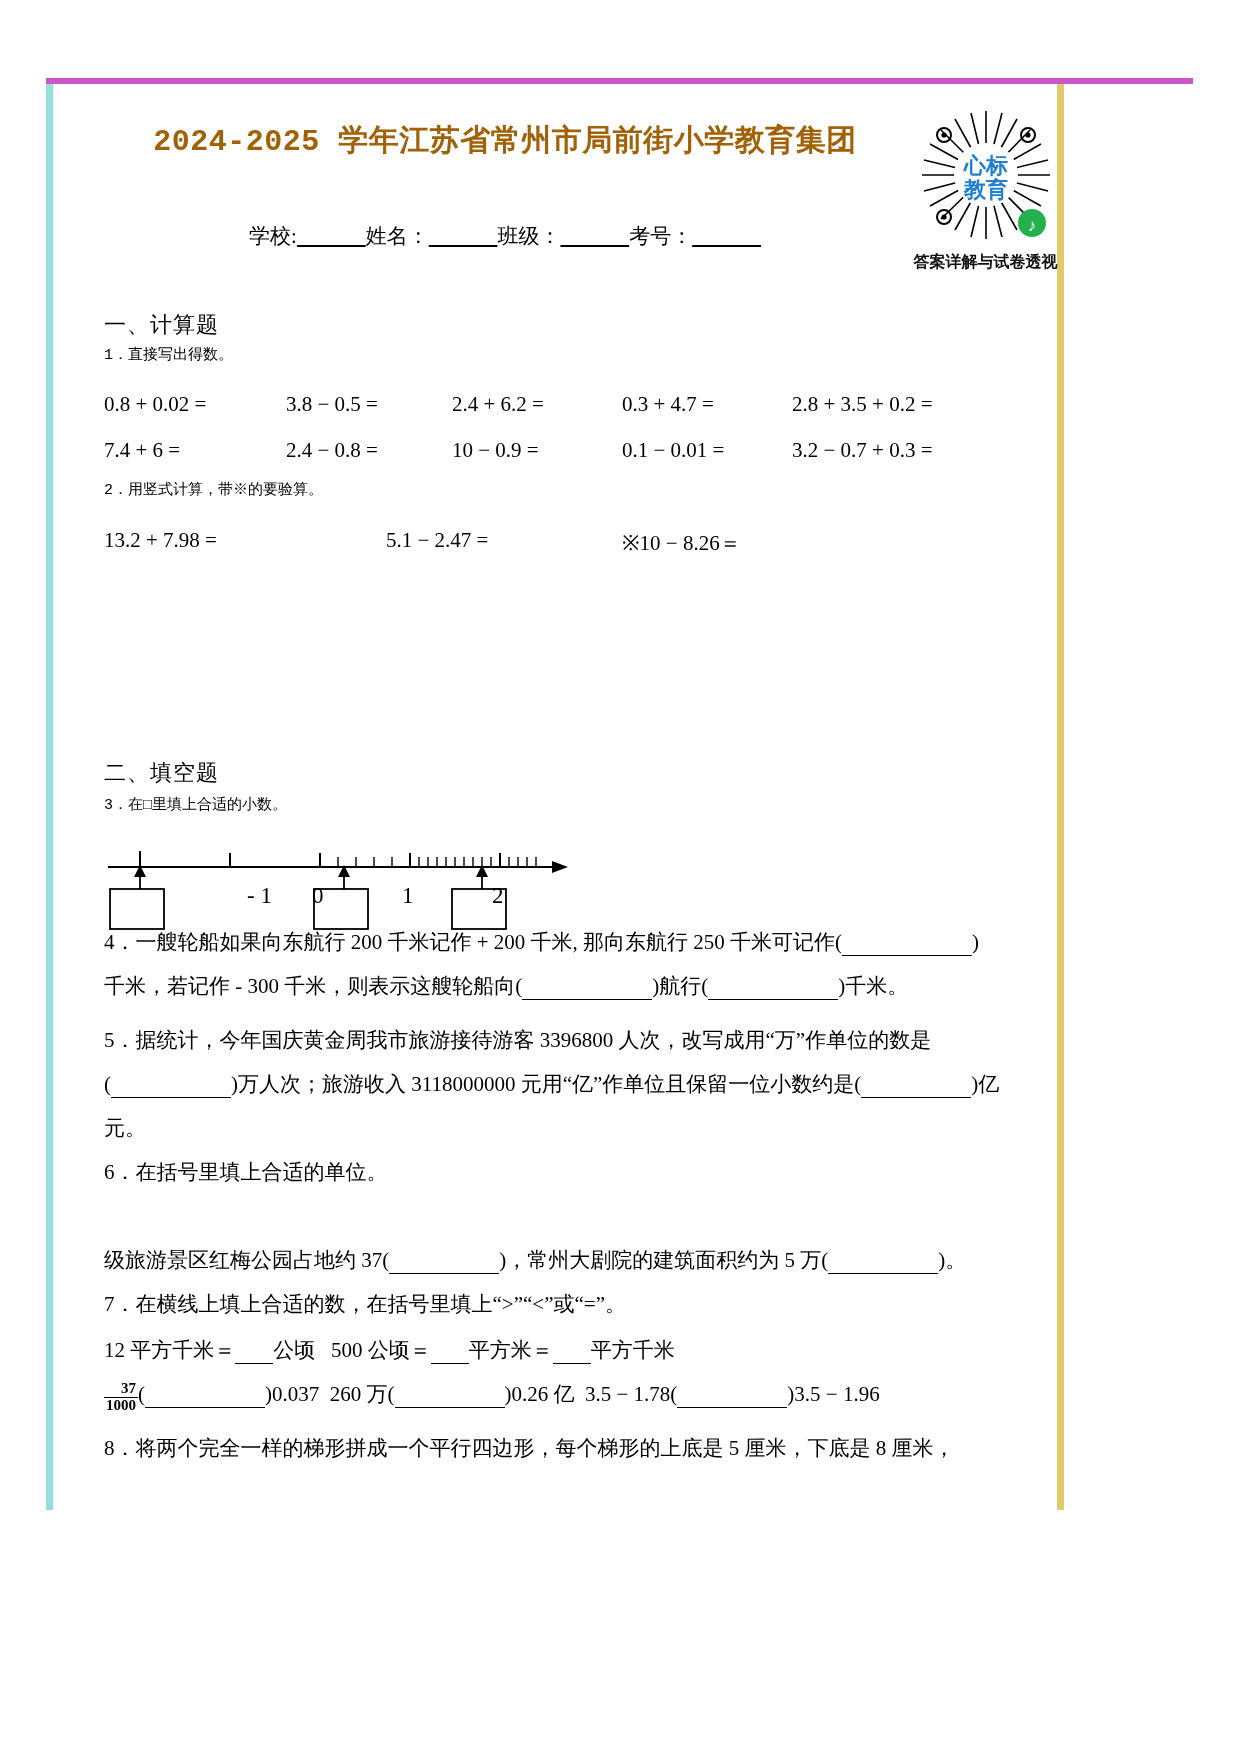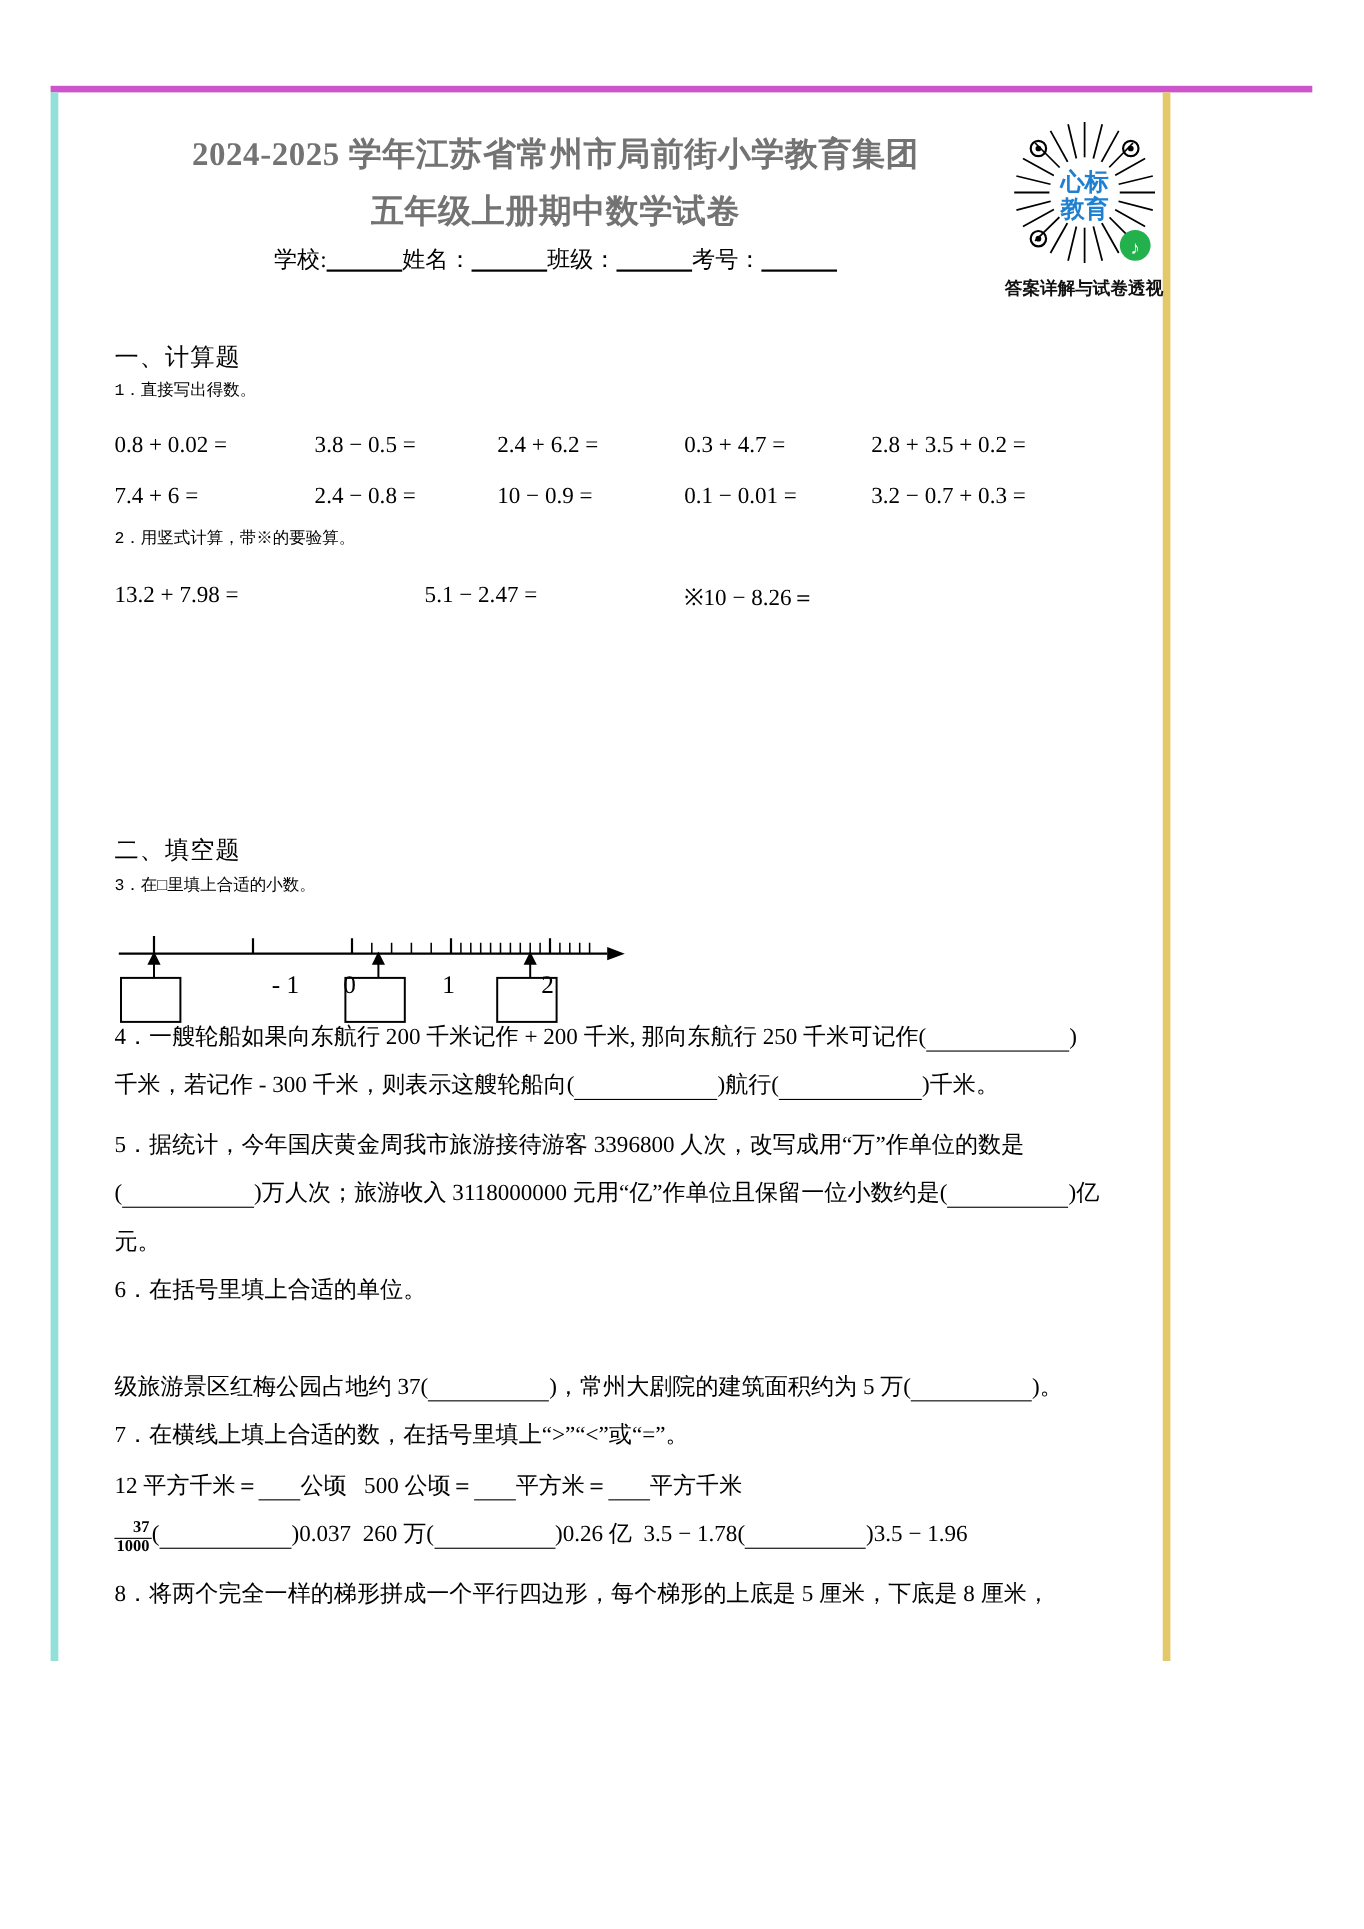--- a/index.html
+++ b/index.html
@@ -37,22 +37,22 @@
   }
 
   
   .rule-purple{position:absolute;left:46px;top:78px;width:1147px;height:6px;background:#cc55cc;}
   .rule-left{position:absolute;left:46px;top:84px;width:7px;height:1426px;background:#92e0d8;}
   .rule-right{position:absolute;left:1057px;top:84px;width:7px;height:1426px;background:#e3c96a;}
 
   
   .title1,.title2{
     position:absolute;text-align:center;width:830px;left:90px;
-    font-family:Liberation Serif, serif;
-    font-weight:bold;font-size:30px;letter-spacing:.5px;color:#737373;
+    font-family:Liberation Mono, monospace;
+    font-weight:bold;font-size:30px;letter-spacing:.5px;color:#a16207;
   }
   .title1{top:120px;}
   .title2{top:172px;}
 
   .idline{
     position:absolute;left:90px;top:222px;width:830px;
     text-align:center;font-size:21px;white-space:nowrap;
   }
   .idline .u{ text-decoration:underline; letter-spacing:1px; }
 
@@ -96,21 +96,20 @@
 <body>
 
 <div class="page">
 
 
   <div class="rule-purple"></div>
   <div class="rule-left"></div>
   <div class="rule-right"></div>
 
   <div class="title1">2024-2025 学年江苏省常州市局前街小学教育集团</div>
-  <div class="title2">五年级上册期中数学试卷</div>
 
   <div class="idline">
     <span>学校:</span><span class="u">&nbsp;&nbsp;&nbsp;&nbsp;&nbsp;&nbsp;&nbsp;&nbsp;&nbsp;&nbsp;&nbsp;</span><span>姓名：</span><span class="u">&nbsp;&nbsp;&nbsp;&nbsp;&nbsp;&nbsp;&nbsp;&nbsp;&nbsp;&nbsp;&nbsp;</span><span>班级：</span><span class="u">&nbsp;&nbsp;&nbsp;&nbsp;&nbsp;&nbsp;&nbsp;&nbsp;&nbsp;&nbsp;&nbsp;</span><span>考号：</span><span class="u">&nbsp;&nbsp;&nbsp;&nbsp;&nbsp;&nbsp;&nbsp;&nbsp;&nbsp;&nbsp;&nbsp;</span>
   </div>
 
   <svg class="qr-head" viewBox="0 0 140 140">
     <g stroke="#000" stroke-width="1.6" fill="none">
       <g id="rays">
         <line x1="70" y1="70" x2="70" y2="6"></line>
           <line x1="70" y1="70" x2="86" y2="8"></line>

